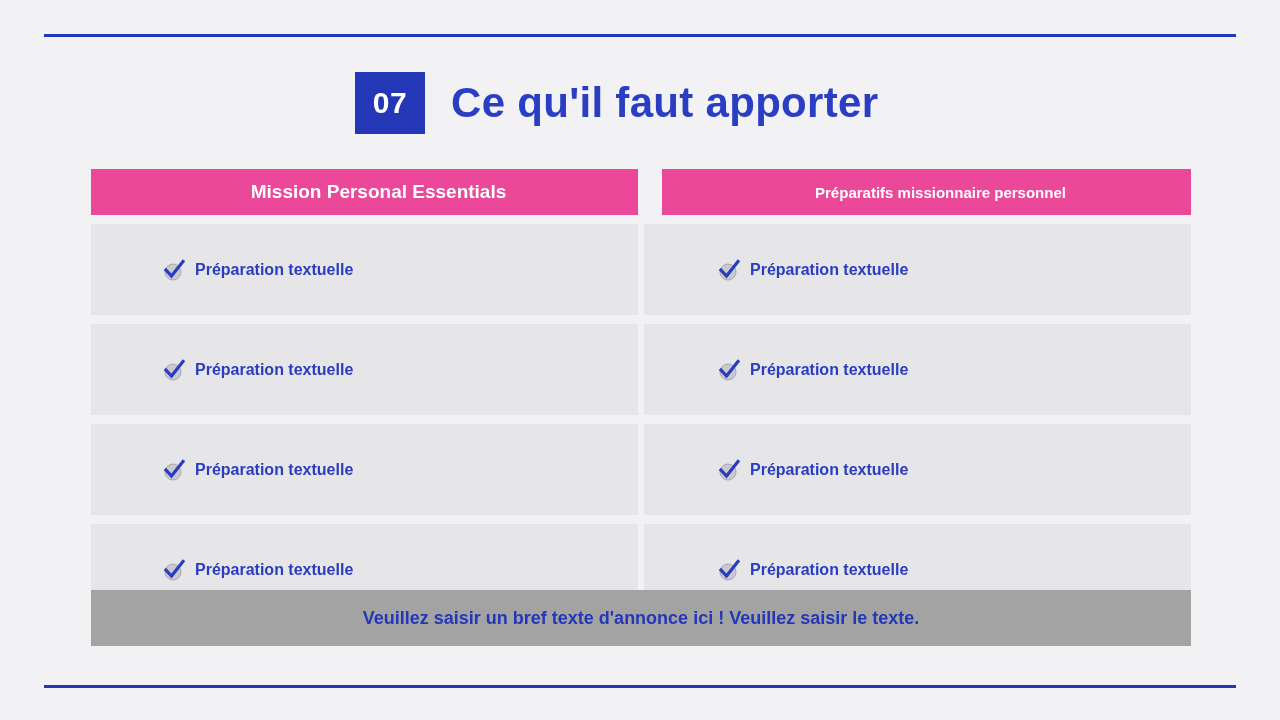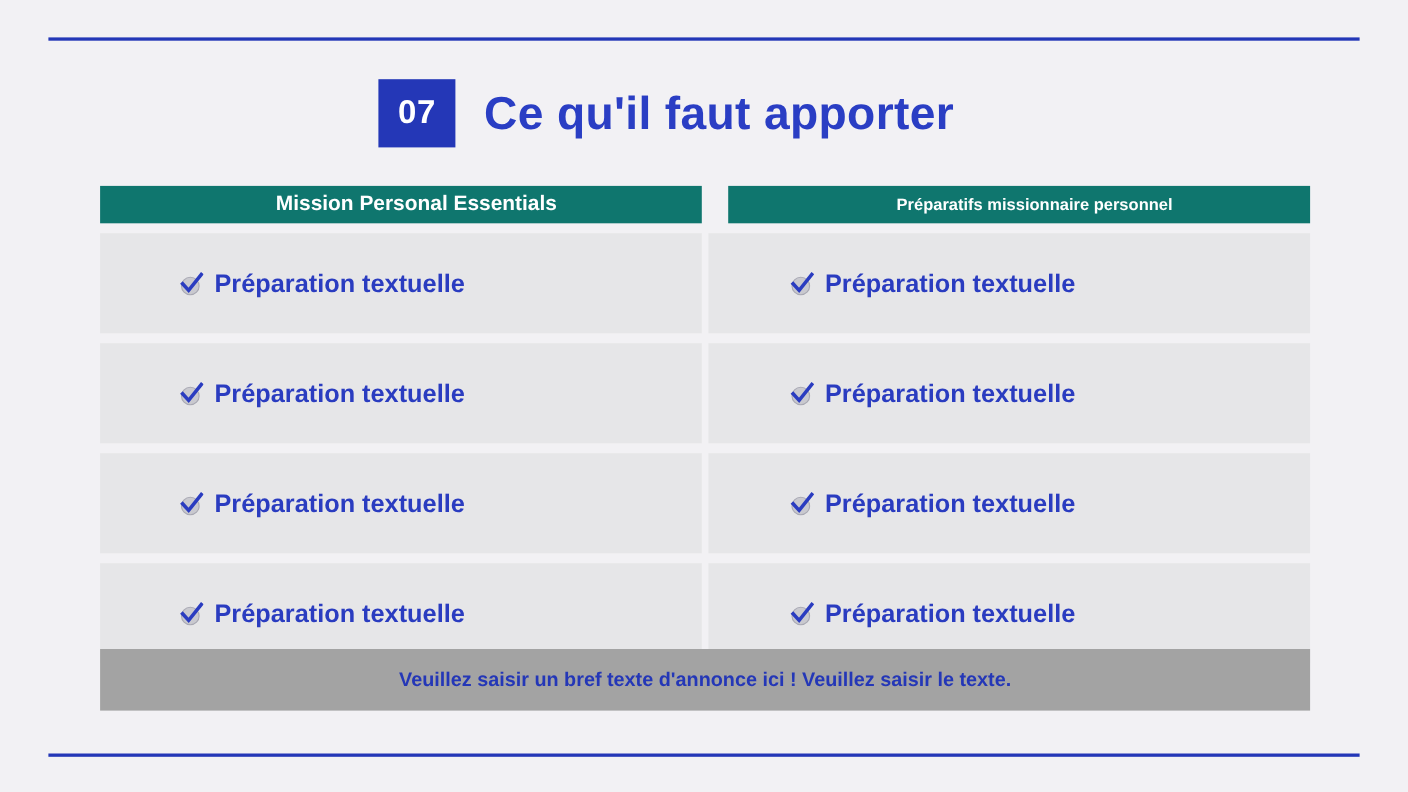--- a/index.html
+++ b/index.html
@@ -23,21 +23,21 @@
     height: 3px;
     background: #2437b7;
   }
   .rule-top { top: 34px; }
   .rule-bottom { top: 685px; }
 
   
   .title-row {
     position: absolute;
     top: 72px;
-    left: 344px;
+    left: 355px;
     display: flex;
     align-items: center;
     gap: 26px;
     height: 62px;
   }
   .badge {
     width: 70px;
     height: 62px;
     background: #2437b7;
     color: #ffffff;
@@ -65,22 +65,22 @@
   }
   .columns {
     display: flex;
     gap: 6px;
   }
   .column {
     flex: 1 1 0;
     min-width: 0;
   }
   .col-header {
-    height: 34px;
-    background: #0f766e;
+    height: 46px;
+    background: #ec4899;
     color: #ffffff;
     display: flex;
     align-items: center;
     justify-content: center;
     text-align: center;
     font-weight: bold;
     padding-left: 28px;
   }
   .col-header.left  { font-size: 19px; }
   .col-header.right { font-size: 15px; margin-left: 18px; }
@@ -100,21 +100,21 @@
     width: 22px;
     height: 22px;
     flex: 0 0 22px;
     position: relative;
     margin-right: 10px;
   }
   .check-icon svg { display: block; }
 
   .item-label {
     color: #2a3cc0;
-    font-size: 23px;
+    font-size: 16px;
     font-weight: bold;
     white-space: nowrap;
   }
 
   
   .footer-banner {
     position: absolute;
     left: 91px;
     top: 590px;
     width: 1100px;

